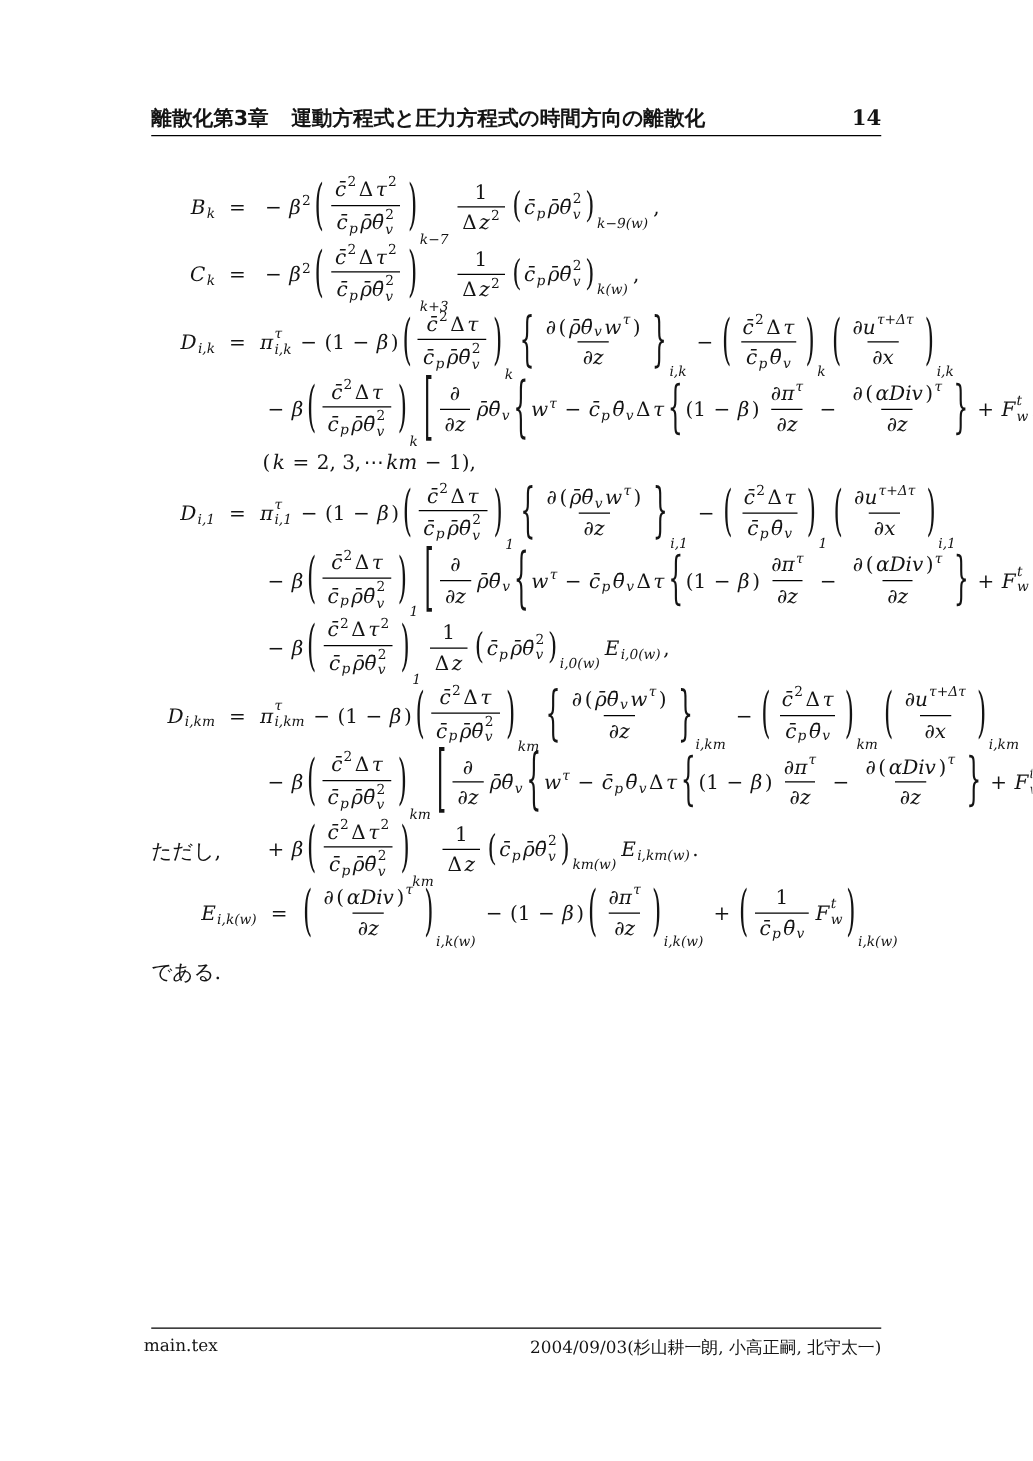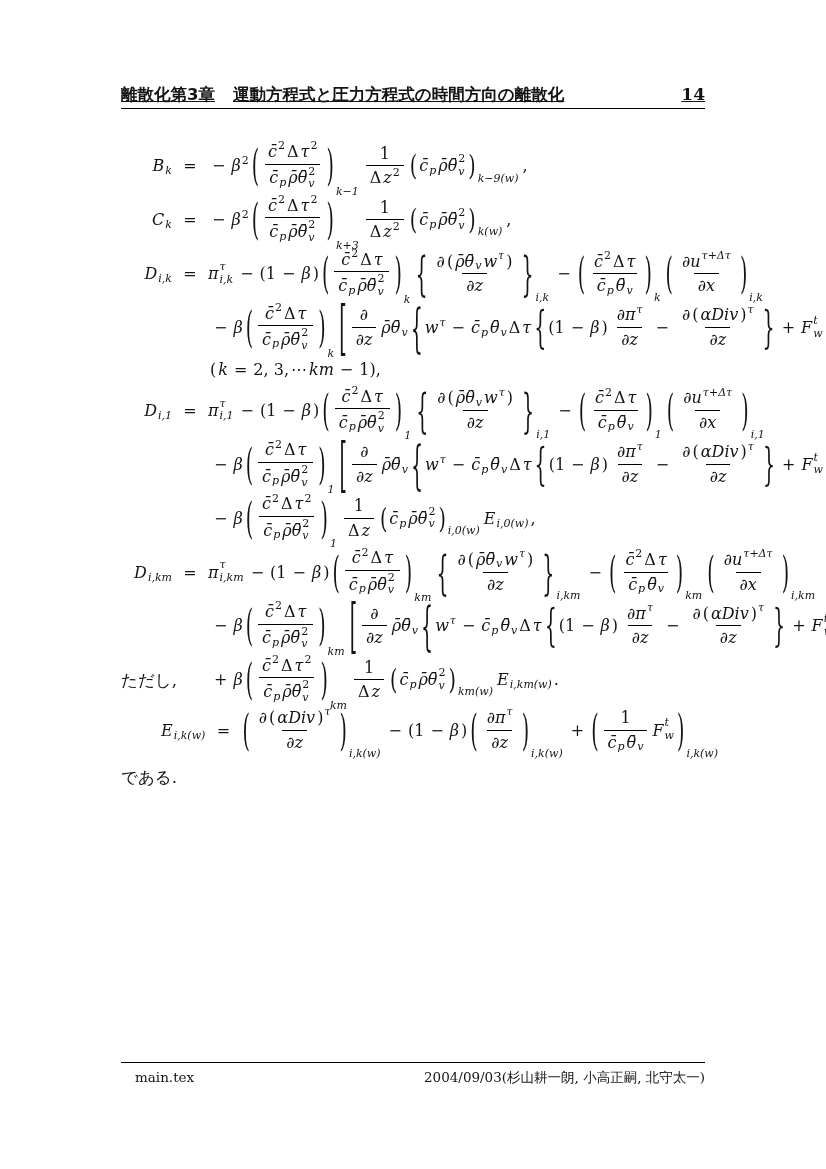--- a/index.html
+++ b/index.html
@@ -1,21 +1,21 @@
 <!DOCTYPE html>
 <html><head>
 <meta charset="utf-8">
 <style>
   html,body{margin:0;padding:0;background:#ffffff;}
   .page{position:relative;width:826px;height:1169px;background:#fff;overflow:hidden;
         color:#141414;font-family:"DejaVu Serif","Liberation Serif",serif;}
 
   
   .header{position:absolute;left:121px;top:84px;width:584px;display:flex;align-items:baseline;
-          font-family:"DejaVu Sans","Liberation Sans",sans-serif;font-weight:700;font-size:16.5px;text-decoration:underline;}
+          font-family:"DejaVu Sans","Liberation Sans",sans-serif;font-weight:700;font-size:16.5px;}
   .h-mid{flex:1;text-align:left;}
   .h-chap{margin-right:18px;}
   .h-page{font-family:"DejaVu Serif","Liberation Serif",serif;font-size:17px;}
   .h-rule{position:absolute;left:121px;top:108px;width:584px;border-top:1.4px solid #000;}
 
   
   .eqs{position:absolute;left:121px;top:138px;font-size:16px;}
   .eqrow{display:flex;align-items:center;white-space:nowrap;margin:2px 0;}
   .eqrow.plain{margin:6px 0;}
   .lhs{width:52px;display:flex;justify-content:flex-end;align-items:center;flex:none;}
@@ -42,21 +42,21 @@
         transform:scaleY(var(--s,1));transform-origin:50% 50%;}
   .mfsb{font-size:11px;font-style:italic;align-self:flex-end;position:relative;bottom:-6px;margin:0 2px 0 1px;}
 
   
   .jp{position:absolute;left:121px;font-size:16.5px;}
 
   .eq-e{position:absolute;left:160px;top:704px;font-size:16px;}
 
   
   .f-rule{position:absolute;left:121px;top:1062px;width:584px;border-top:1px solid #000;}
-  .f-left{position:absolute;left:135px;top:1069px;font-size:13.5px;}
+  .f-left{position:absolute;left:115px;top:1069px;font-size:13.5px;}
   .f-right{position:absolute;right:121px;top:1069px;font-size:13.5px;}
 </style>
 </head>
 <body>
 
 <div class="page">
 
   <div class="header">
     <span>離散化</span>
     <span class="h-mid">
@@ -93,21 +93,21 @@
                   <span class="msub">p</span>
                   <span class="mi">ρ̄θ̄</span>
                   <span class="mss">
                     <span class="ssl num">2</span>
                     <span class="ssl">v</span>
                   </span>
                 </span>
               </span>
             </span>
             <span class="mdel" style="--s: 2.3;">)</span>
-            <span class="mfsb">k−1</span>
+            <span class="mfsb">k−7</span>
           </span>
           <span class="mfrac">
             <span class="frn">
               <span class="mu">1</span>
             </span>
             <span class="frd">
               <span class="mu">Δ</span>
               <span class="mi">z</span>
               <span class="msup num">2</span>
             </span>

